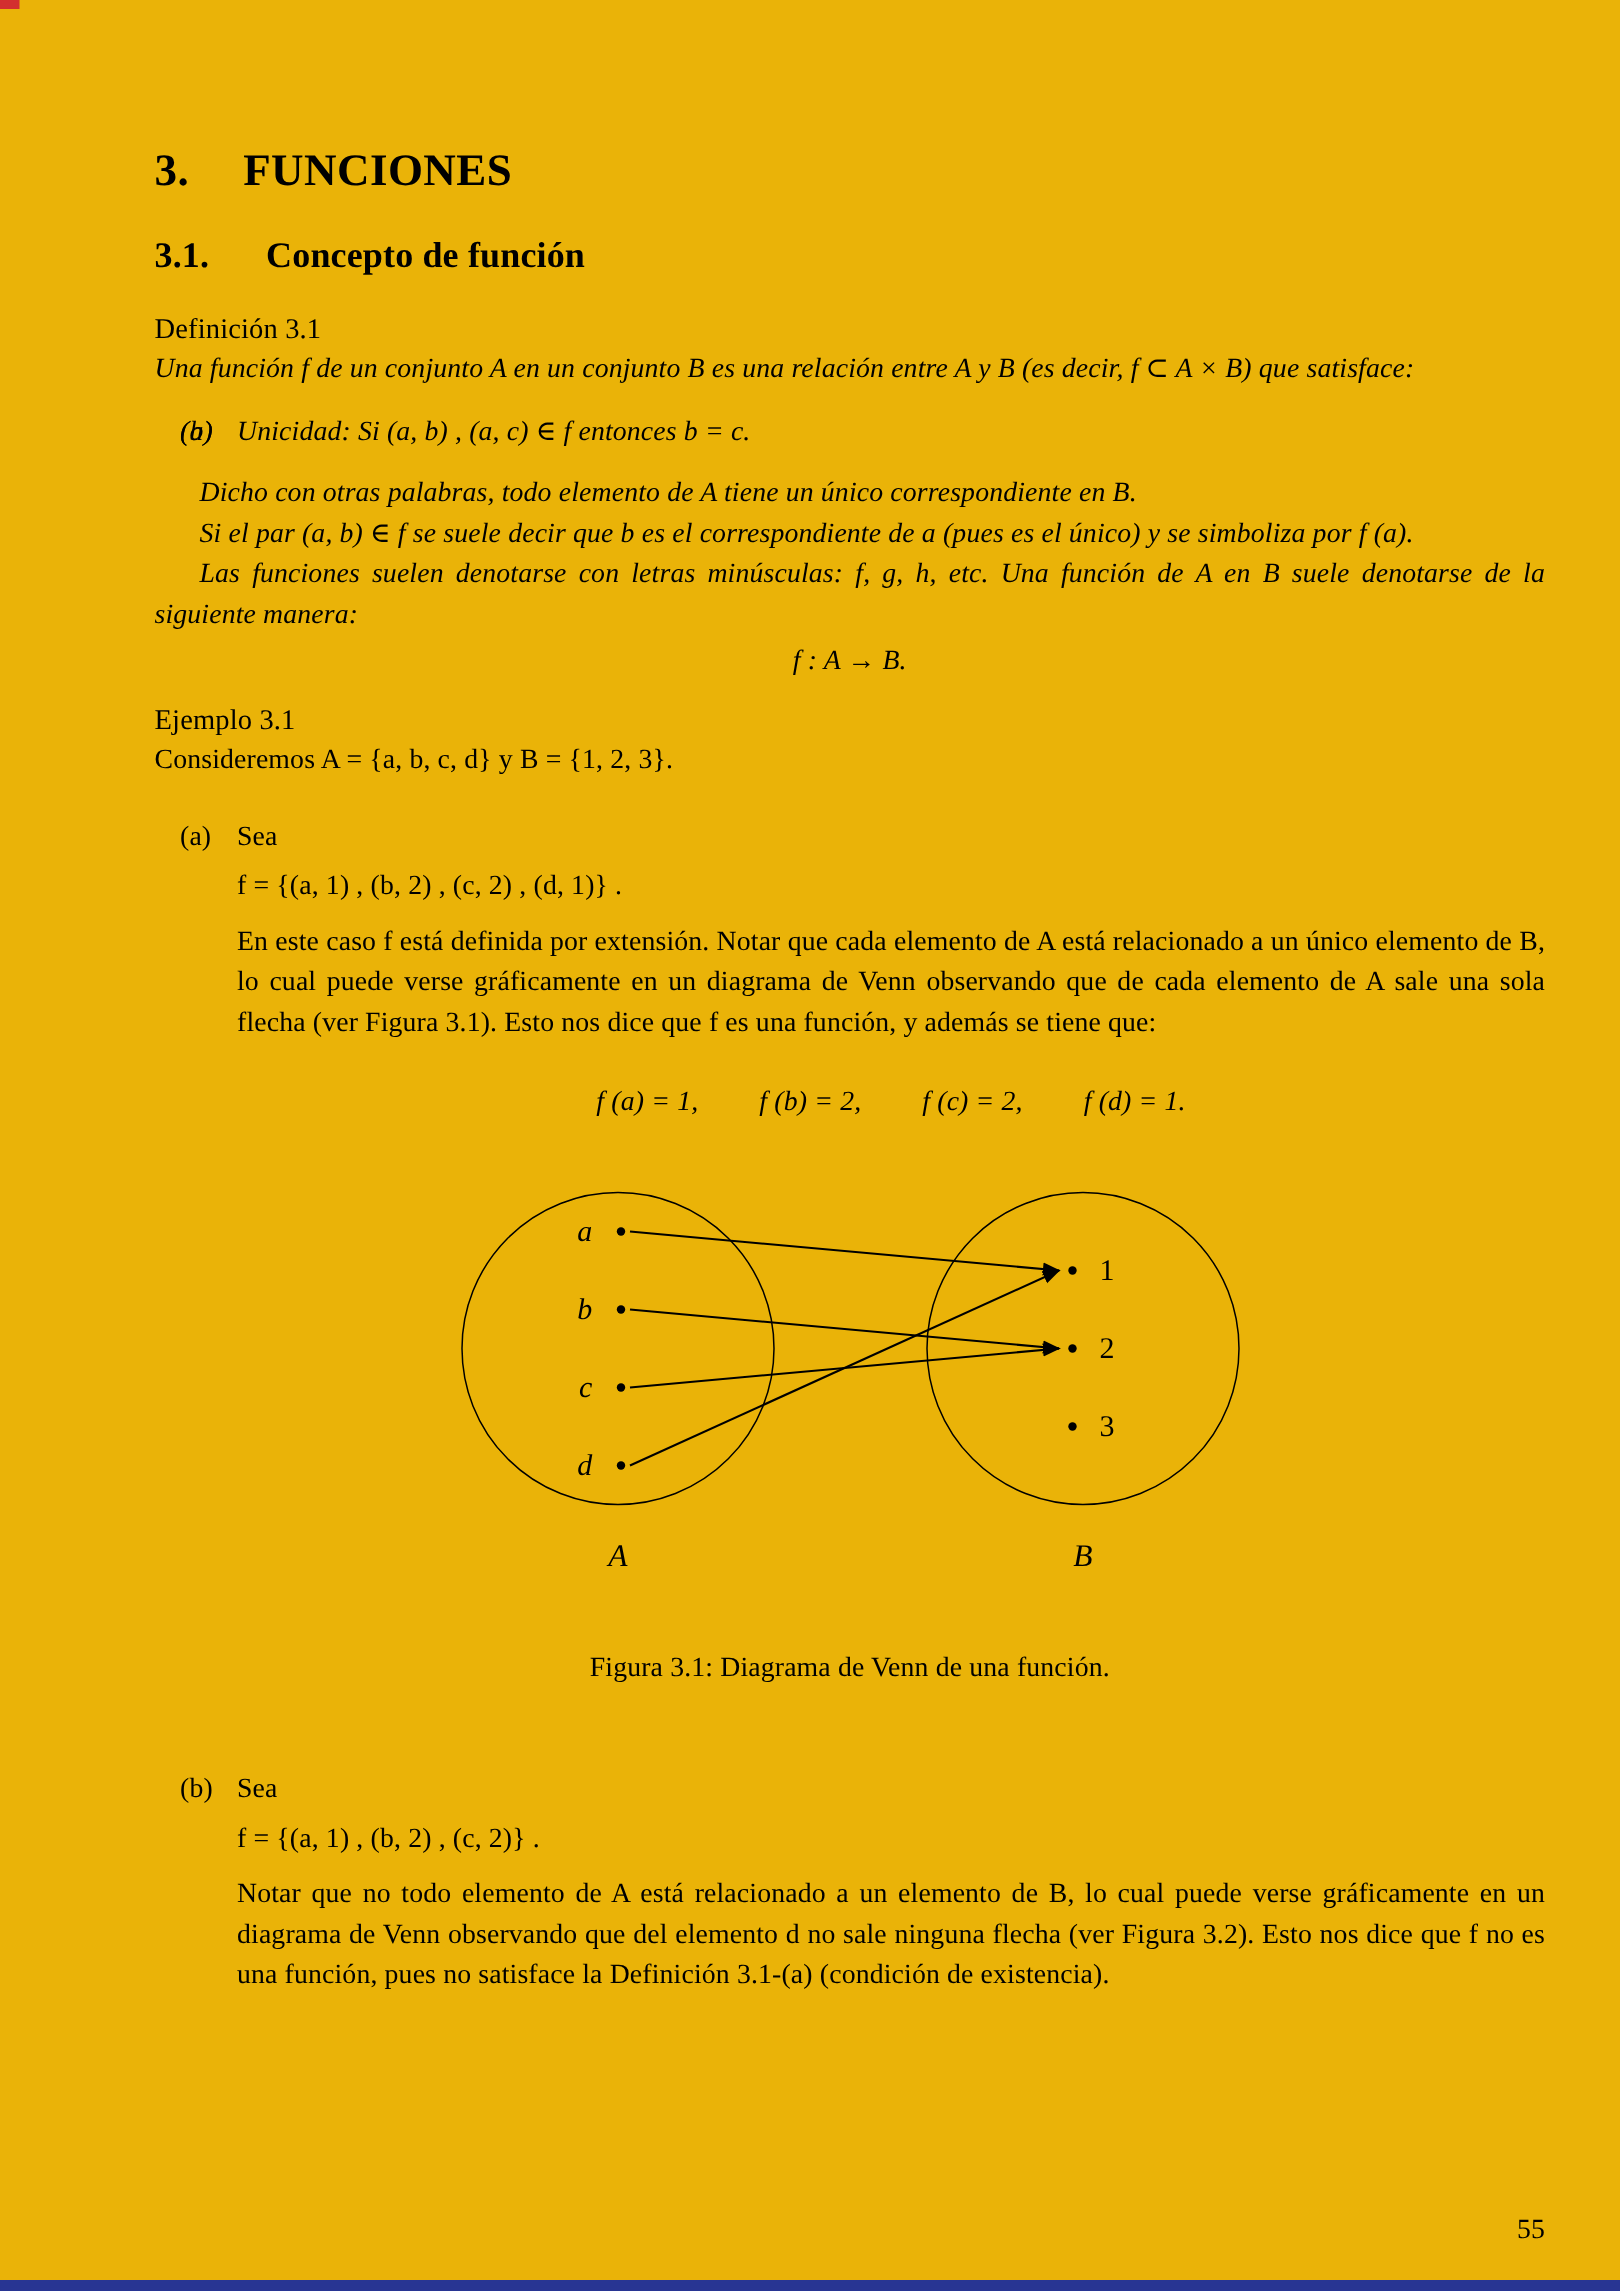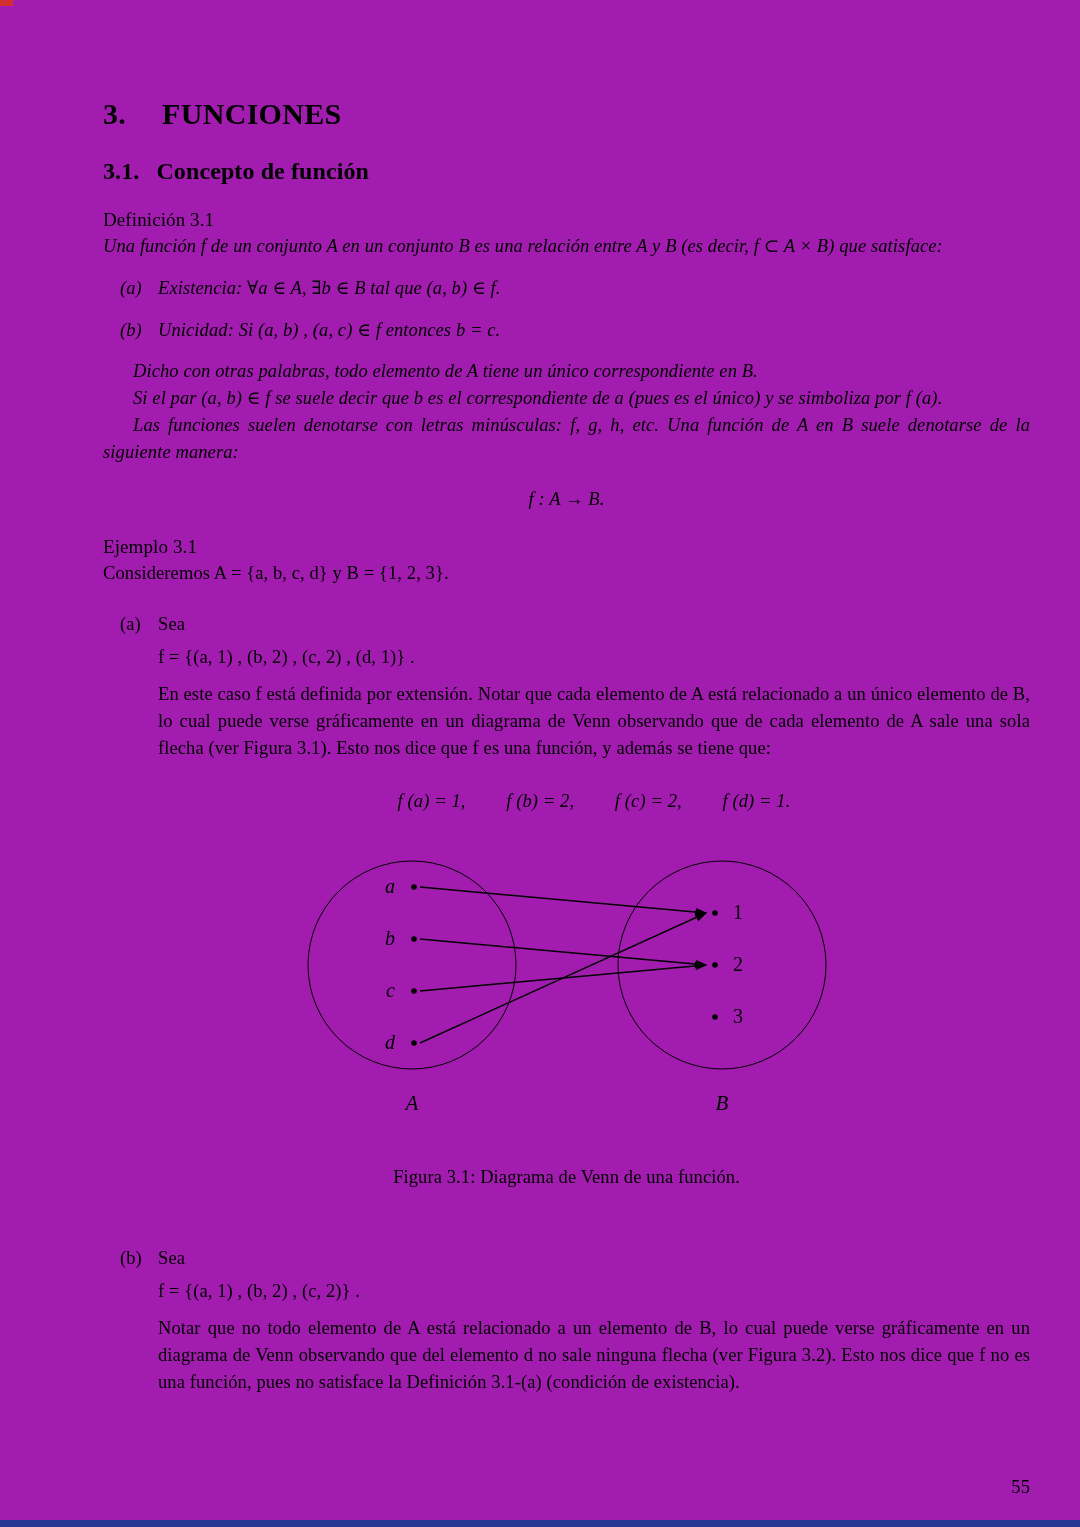--- a/index.html
+++ b/index.html
@@ -1,21 +1,21 @@
 <!DOCTYPE html>
 <html><head>
 <meta charset="utf-8">
 <style>
   html, body { margin: 0; padding: 0; background: #ffffff; }
   .page {
     position: relative;
     width: 1080px;
     height: 1527px;
     box-sizing: border-box;
-    background: #a21caf;
+    background: #eab308;
     color: #000000;
     font-family: "Liberation Serif", "DejaVu Serif", serif;
     font-size: 18.5px;
     line-height: 27px;
     letter-spacing: 0.1px;
     padding: 96px 50px 0 103px;
     overflow: hidden;
   }
   .corner-mark {
     position: absolute; top: 0; left: 0;
@@ -23,38 +23,38 @@
   }
   h1.sec {
     font-size: 30px; line-height: 36px; font-weight: bold;
     margin: 0 0 24px 0; letter-spacing: 0.3px;
   }
   h1.sec .h-num { margin-right: 36px; }
   h2.subsec {
     font-size: 24px; line-height: 30px; font-weight: bold;
     margin: 0 0 20px 0;
   }
-  h2.subsec .h-num { margin-right: 17px; }
+  h2.subsec .h-num { margin-right: 38px; }
   .run-head { font-weight: normal; font-size: 19px; margin: 0; }
   p { margin: 0; }
   .just { text-align: justify; }
   .it { font-style: italic; }
   .indent { text-indent: 30px; }
   .list-item {
     position: relative;
     padding-left: 55px;
     margin-top: 15px;
     text-align: justify;
   }
   .list-item .item-label { position: absolute; left: 17px; }
   .def-paras { margin-top: 14px; }
   .display {
     text-align: center;
     font-style: italic;
-    margin: 20px 0;
+    margin: 4px 0;
   }
   .example-head { margin-top: 12px; }
   .ex-item {
     position: relative;
     padding-left: 55px;
     margin-top: 24px;
   }
   .ex-item .item-label { position: absolute; left: 17px; }
   .ex-formula { text-align: left; margin: 6px 0 10px 0; }
   .values-display { text-align: center; font-style: italic; margin: 26px 0 10px 0; }
@@ -84,21 +84,20 @@
 
   <h1 class="sec"><span class="h-num">3.</span><span>FUNCIONES</span></h1>
 
   <h2 class="subsec"><span class="h-num">3.1.</span><span>Concepto de función</span></h2>
 
   <p class="run-head">Definición 3.1</p>
   <p class="it just">Una función f de un conjunto A en un conjunto B es una relación entre A y B (es decir, f ⊂ A × B) que satisface:</p>
 
   <div class="list-item it">
     <span class="item-label">(a)</span>
-    <span>Existencia: ∀a ∈ A, ∃b ∈ B tal que (a, b) ∈ f.</span>
   </div>
   <div class="list-item it">
     <span class="item-label">(b)</span>
     <span>Unicidad: Si (a, b) , (a, c) ∈ f entonces b = c.</span>
   </div>
 
   <div class="def-paras">
     <p class="it just indent">Dicho con otras palabras, todo elemento de A tiene un único correspondiente en B.</p>
     <p class="it just indent">Si el par (a, b) ∈ f se suele decir que b es el correspondiente de a (pues es el único) y se simboliza por f (a).</p>
     <p class="it just indent">Las funciones suelen denotarse con letras minúsculas: f, g, h, etc. Una función de A en B suele denotarse de la siguiente manera:</p>

